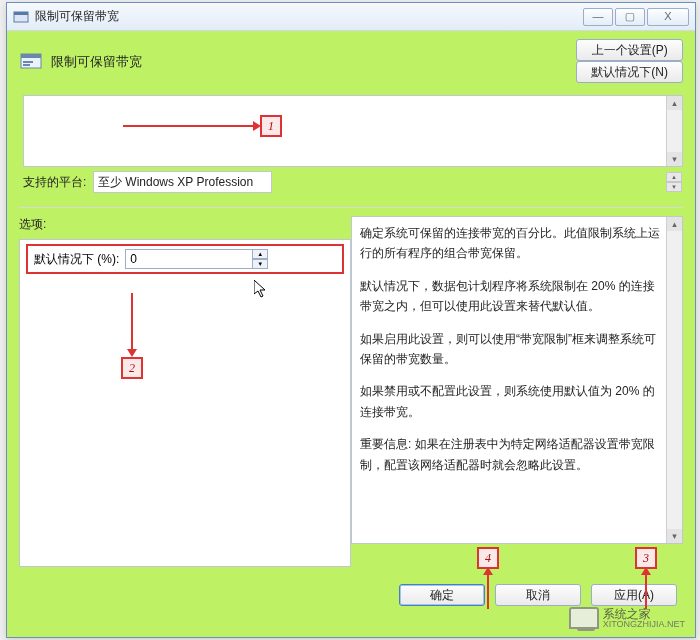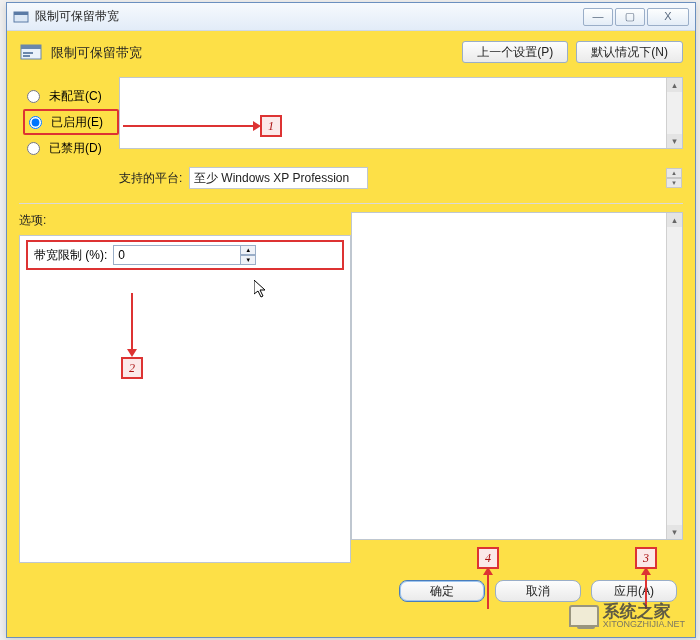--- a/index.html
+++ b/index.html
@@ -9,21 +9,21 @@
     font-size: 12px;
     background: #f0f0f0;
     width: 700px;
     height: 640px;
     position: relative;
   }
   .window {
     position: absolute;
     left: 6px; top: 2px;
     width: 690px; height: 636px;
-    background: #fde047;
+    background: #bef264;
     border: 1px solid #6a8fbf;
     box-shadow: 0 2px 8px rgba(0,0,0,0.15);
   }
   .titlebar {
     height: 28px;
     background: linear-gradient(#f6f9fd, #e2ecf8);
     border-bottom: 1px solid #cfd9e6;
     display: flex;
     align-items: center;
     padding: 0 6px;
@@ -50,21 +50,21 @@
   .win-btn.close { width:42px; }
   .header-row {
     display:flex;
     align-items:center;
     padding: 10px 12px 6px 12px;
   }
   .header-icon {
     width:24px; height:24px; margin-right:8px;
   }
   .header-title { font-size:13px; color:#222; flex:1; }
-  .hdr-btns { display:flex; gap:8px; margin-top:-2px;}
+  .hdr-btns { display:flex; margin-top:-2px;flex-direction:column;}
   .std-btn {
     height: 22px;
     padding: 0 14px;
     border: 1px solid #9aaec8;
     background: linear-gradient(#fdfdfd,#eaeaea);
     border-radius: 3px;
     font-size: 12px;
     cursor:pointer;
     line-height:20px;
     color:#222;
@@ -140,21 +140,21 @@
   .help-panel { font-size:12px; color:#222; line-height:1.7; }
   .help-panel p { margin:0 0 12px 0; }
   .help-panel .scrollbar { position:absolute; right:0; top:0; bottom:0; width:16px; background:#f0f0f0; border-left:1px solid #d0d0d0;}
   .help-panel .scrollbar .su,.help-panel .scrollbar .sd{position:absolute;left:0;right:0;height:14px;background:#e4e4e4;text-align:center;font-size:9px;line-height:14px;color:#666;}
   .help-panel .scrollbar .su{top:0;} .help-panel .scrollbar .sd{bottom:0;}
   .footer {
     display:flex; justify-content:flex-end; gap:10px;
     padding: 10px 18px 0 12px;
   }
   .footer .std-btn.ok { border:1px solid #4a7dbb; box-shadow:0 0 0 1px #9ec5ef inset; min-width:86px; text-align:center;}
-  .footer .std-btn { min-width:86px; text-align:center;border-radius:8px;}
+  .footer .std-btn { min-width:86px; text-align:center;}
   
   .callout {
     position:absolute;
     border:2px solid #d33;
     background:#fbe9e9;
     width:22px; height:22px;
     text-align:center;
     line-height:18px;
     font-size:12px;
     font-style:italic;
@@ -181,21 +181,21 @@
     color:#444; font-size:12px;
     opacity:0.85;
     z-index:60;
   }
   .watermark .logo {
     width:30px;height:22px;border:2px solid #888;border-radius:3px 3px 0 0;
     position:relative; background:#eee;
   }
   .watermark .logo:after{content:""; position:absolute; bottom:-4px; left:6px; width:18px; height:4px; background:#888; border-radius:2px;}
   .watermark .tx { display:flex; flex-direction:column; line-height:1;}
-  .watermark .tx .a{font-size:17px; font-weight:bold;}
+  .watermark .tx .a{font-size:12px; font-weight:normal;}
   .watermark .tx .b{font-size:9px; color:#666;}
   .cursor {
     position:absolute;
     width:14px;height:18px;
     z-index:70;
   }
   svg.icon-svg { width:100%; height:100%; }
 </style>
 </head>
 <body>
@@ -227,72 +227,65 @@
         </svg>
     </span>
     <span class="header-title">限制可保留带宽</span>
     <div class="hdr-btns">
       <button class="std-btn">上一个设置(P)</button>
       <button class="std-btn">默认情况下(N)</button>
     </div>
   </div>
 
   <div class="config-area">
-    <div class="radio-col">
-      <div class="radio-row">
-        <input type="radio" name="cfg" style="">
-        <label>未配置(C)</label>
-      </div>
-      <div class="radio-row selected">
-        <input type="radio" name="cfg" checked="" style="">
-        <label>已启用(E)</label>
-      </div>
-      <div class="radio-row">
-        <input type="radio" name="cfg" style="">
-        <label>已禁用(D)</label>
-      </div>
-    </div>
     <div class="right-col">
       <div class="field-row">
         <div class="textarea-wrap">
           <div class="sb">
             <div class="up">▴</div>
             <div class="down">▾</div>
           </div>
         </div>
       </div>
-      <div class="field-row" style="margin-top:18px;">
+      <div class="field-row" style="margin-top:4px;">
         <div class="field-label">支持的平台:</div>
         <div class="platforms-wrap">
           <input class="platforms-input" readonly="" value="至少 Windows XP Professional 或 Windows Server 2003 系列" style="">
           <div class="pup">▴</div>
           <div class="pdown">▾</div>
         </div>
       </div>
     </div>
   </div>
 
   <hr class="sep">
 
   <div class="body-cols">
     <div class="options-col">
       <div class="col-title">选项:</div>
       <div class="panel">
         <div class="spin-row">
-          <span class="spin-label">带宽限制 (%):</span>
+          <span class="spin-label">默认情况下 (%):</span>
           <input class="spin-input" value="0" style="">
           <div class="spin-btns">
             <div class="sbt">▴</div>
             <div class="sbt">▾</div>
           </div>
         </div>
       </div>
     </div>
     <div class="help-col">
       <div class="panel help-panel">
+        <div style="padding-right:14px;">
+          <p>确定系统可保留的连接带宽的百分比。此值限制系统上运行的所有程序的组合带宽保留。</p>
+          <p>默认情况下，数据包计划程序将系统限制在 20% 的连接带宽之内，但可以使用此设置来替代默认值。</p>
+          <p>如果启用此设置，则可以使用“带宽限制”框来调整系统可保留的带宽数量。</p>
+          <p>如果禁用或不配置此设置，则系统使用默认值为 20% 的连接带宽。</p>
+          <p>重要信息: 如果在注册表中为特定网络适配器设置带宽限制，配置该网络适配器时就会忽略此设置。</p>
+        </div>
         <div class="scrollbar">
           <div class="su">▴</div>
           <div class="sd">▾</div>
         </div>
       </div>
     </div>
   </div>
 
   <div class="footer">
     <button class="std-btn ok">确定</button>

